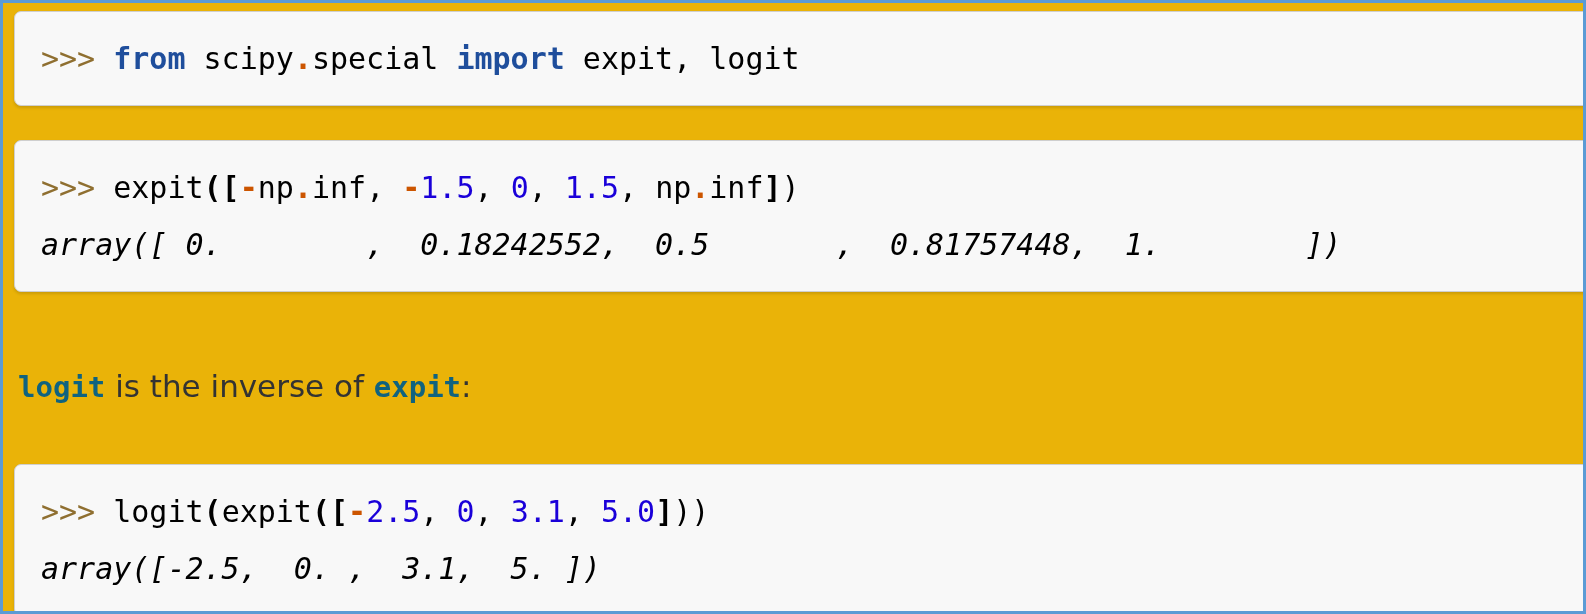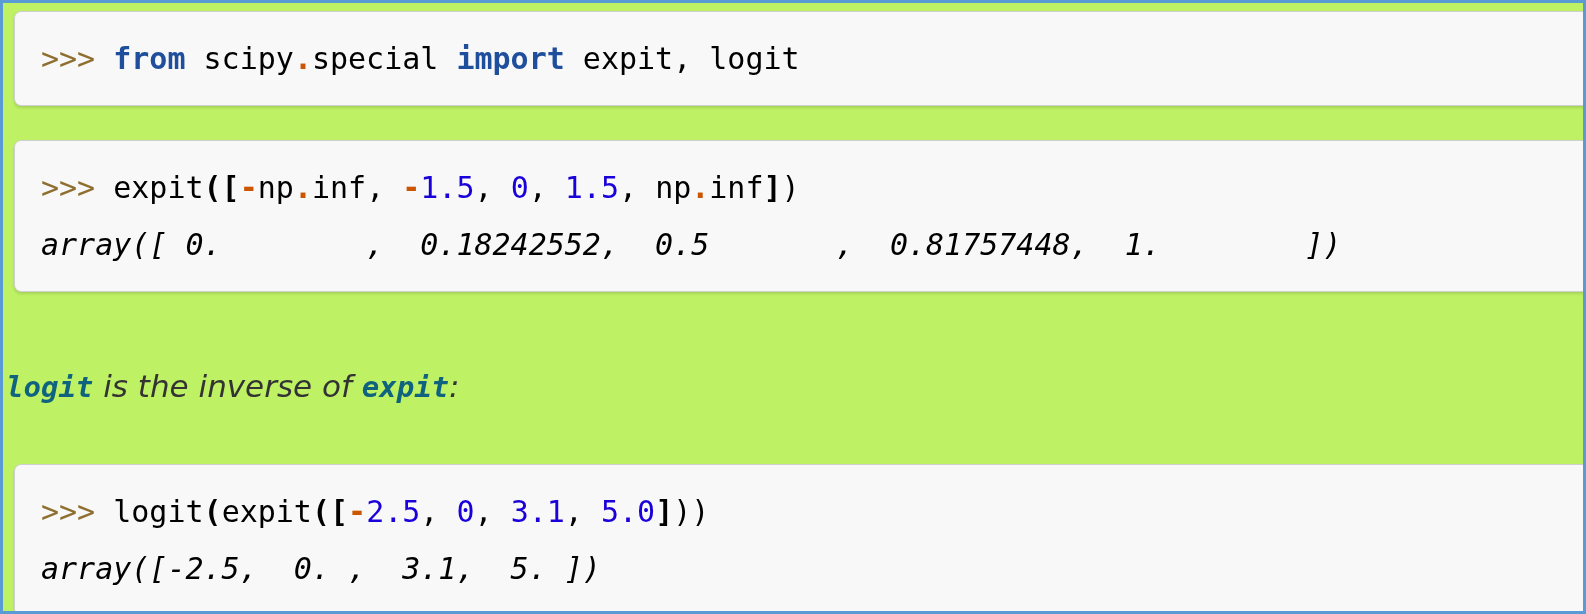--- a/index.html
+++ b/index.html
@@ -16,21 +16,21 @@
 
   
   #page-frame {
     position: absolute;
     left: 0;
     top: 0;
     width: 1586px;
     height: 614px;
     box-sizing: border-box;
     border: 3px solid #5b9bd5;
-    background: #bef264;
+    background: #eab308;
     overflow: hidden;
   }
 
   #doc-body {
     position: absolute;
     left: 3px;
     top: 3px;
     width: 1583px;
     height: 608px;
     overflow: hidden;
@@ -101,21 +101,21 @@
       </div>
     </div>
 
     <div class="code-block" id="block-2" style="top:134px;">
       <div class="code-inner">
         <pre class="code-line"><span class="tok-prompt">&gt;&gt;&gt;</span><span class="tok-name"> expit</span><span class="tok-punct">([</span><span class="tok-op">-</span><span class="tok-name">np</span><span class="tok-op">.</span><span class="tok-name">inf</span><span class="tok-comma">, </span><span class="tok-op">-</span><span class="tok-num">1.5</span><span class="tok-comma">, </span><span class="tok-num">0</span><span class="tok-comma">, </span><span class="tok-num">1.5</span><span class="tok-comma">, </span><span class="tok-name">np</span><span class="tok-op">.</span><span class="tok-name">inf</span><span class="tok-punct">]</span><span class="tok-name">)</span></pre>
         <pre class="code-line tok-out">array([ 0.        ,  0.18242552,  0.5       ,  0.81757448,  1.        ])</pre>
       </div>
     </div>
 
-    <div id="prose" style="top:360px; left:0px; padding-left:0px;font-style:italic;">
+    <div id="prose" style="top:360px; left:12px; padding-left:0px;">
       <span class="code-ref">logit</span><span> is the inverse of </span><span class="code-ref">expit</span><span>:</span>
     </div>
 
     <div class="code-block" id="block-3" style="top:458px;">
       <div class="code-inner">
         <pre class="code-line"><span class="tok-prompt">&gt;&gt;&gt;</span><span class="tok-name"> logit</span><span class="tok-punct">(</span><span class="tok-name">expit</span><span class="tok-punct">([</span><span class="tok-op">-</span><span class="tok-num">2.5</span><span class="tok-comma">, </span><span class="tok-num">0</span><span class="tok-comma">, </span><span class="tok-num">3.1</span><span class="tok-comma">, </span><span class="tok-num">5.0</span><span class="tok-punct">]</span><span class="tok-name">))</span></pre>
         <pre class="code-line tok-out">array([-2.5,  0. ,  3.1,  5. ])</pre>
       </div>
     </div>
 

